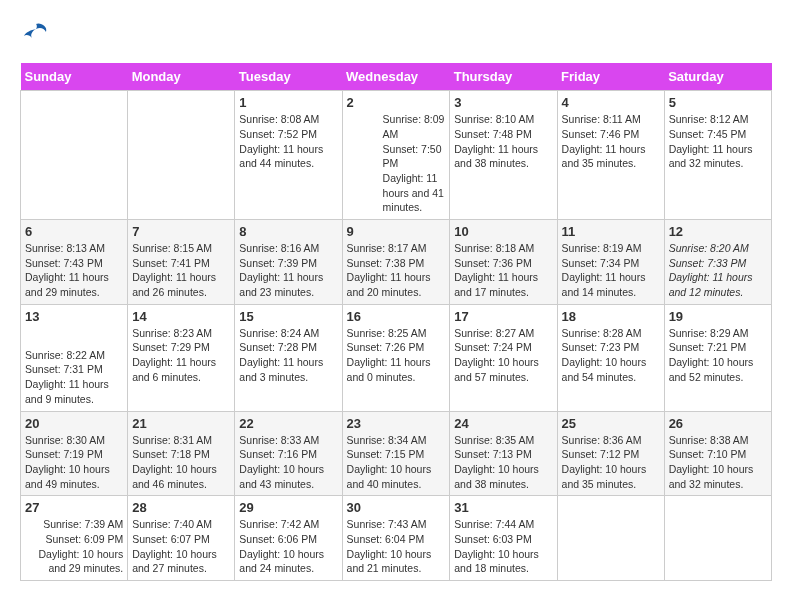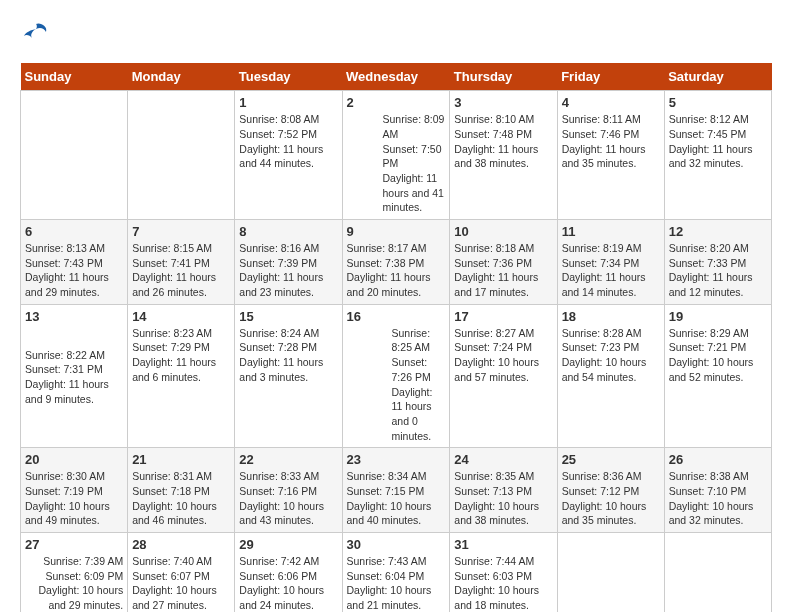--- a/index.html
+++ b/index.html
@@ -43,21 +43,21 @@
     .location {
       font-size: 16px;
       color: #333;
     }
     table {
       width: 100%;
       border-collapse: collapse;
       font-size: 11px;
     }
     thead tr th {
-      background-color: #c2410c;
+      background-color: #d946ef;
       color: #fff;
       padding: 6px 4px;
       text-align: left;
       font-size: 13px;
       font-weight: bold;
     }
     tbody tr td {
       border: 1px solid #ccc;
       vertical-align: top;
       padding: 4px;
@@ -186,21 +186,21 @@
 Daylight: 11 hours and 17 minutes.</div>
         </td>
         <td>
           <span class="day-number">11</span>
           <div class="day-info" style="white-space: pre-line;">Sunrise: 8:19 AM
 Sunset: 7:34 PM
 Daylight: 11 hours and 14 minutes.</div>
         </td>
         <td>
           <span class="day-number">12</span>
-          <div class="day-info" style="white-space: pre-line;">Sunrise: 8:20 AM
+          <div class="day-info" style="white-space: pre-line; font-style: italic;">Sunrise: 8:20 AM
 Sunset: 7:33 PM
 Daylight: 11 hours and 12 minutes.</div>
         </td>
       </tr>
       <tr>
         <td>
           <span class="day-number">13</span>
           <div class="day-info" style="white-space: pre-line; margin-top: 24px;">Sunrise: 8:22 AM
 Sunset: 7:31 PM
 Daylight: 11 hours and 9 minutes.</div>
@@ -212,21 +212,21 @@
 Daylight: 11 hours and 6 minutes.</div>
         </td>
         <td>
           <span class="day-number">15</span>
           <div class="day-info" style="white-space: pre-line;">Sunrise: 8:24 AM
 Sunset: 7:28 PM
 Daylight: 11 hours and 3 minutes.</div>
         </td>
         <td>
           <span class="day-number">16</span>
-          <div class="day-info" style="white-space: pre-line; margin-left: 45px;">Sunrise: 8:25 AM
+          <div class="day-info" style="white-space: pre-line;">Sunrise: 8:25 AM
 Sunset: 7:26 PM
 Daylight: 11 hours and 0 minutes.</div>
         </td>
         <td>
           <span class="day-number">17</span>
           <div class="day-info" style="white-space: pre-line;">Sunrise: 8:27 AM
 Sunset: 7:24 PM
 Daylight: 10 hours and 57 minutes.</div>
         </td>
         <td>

